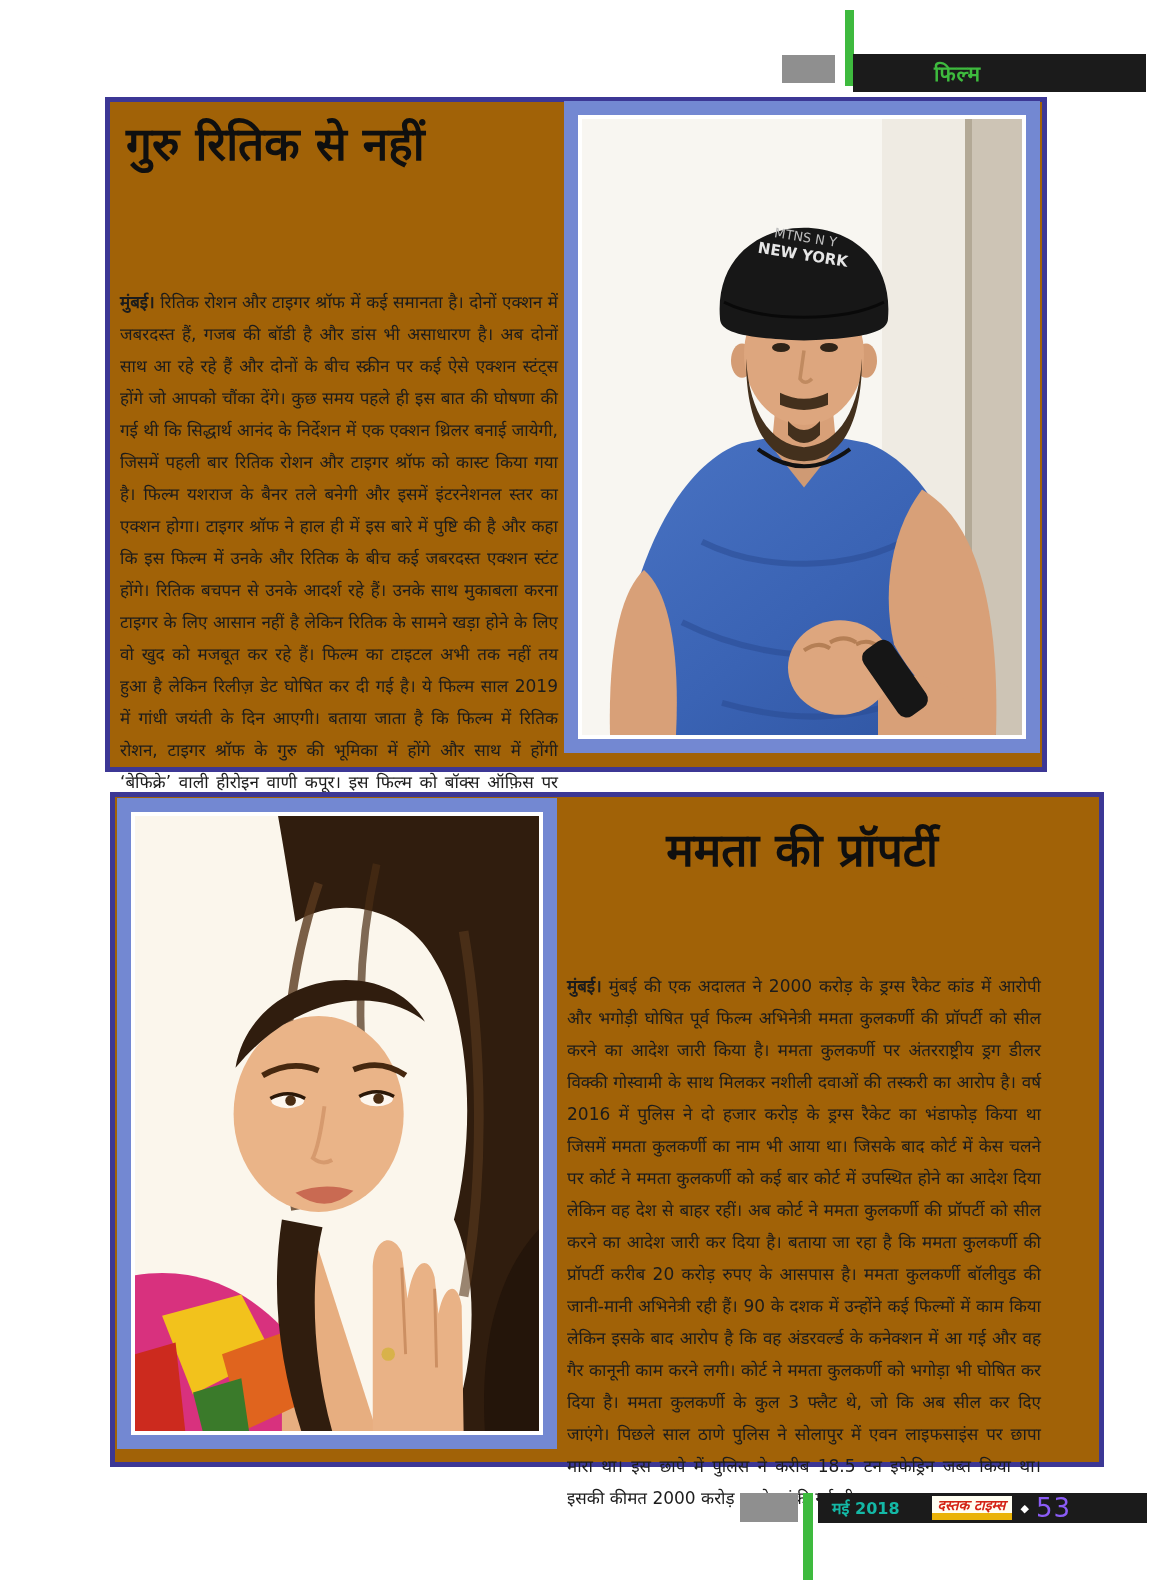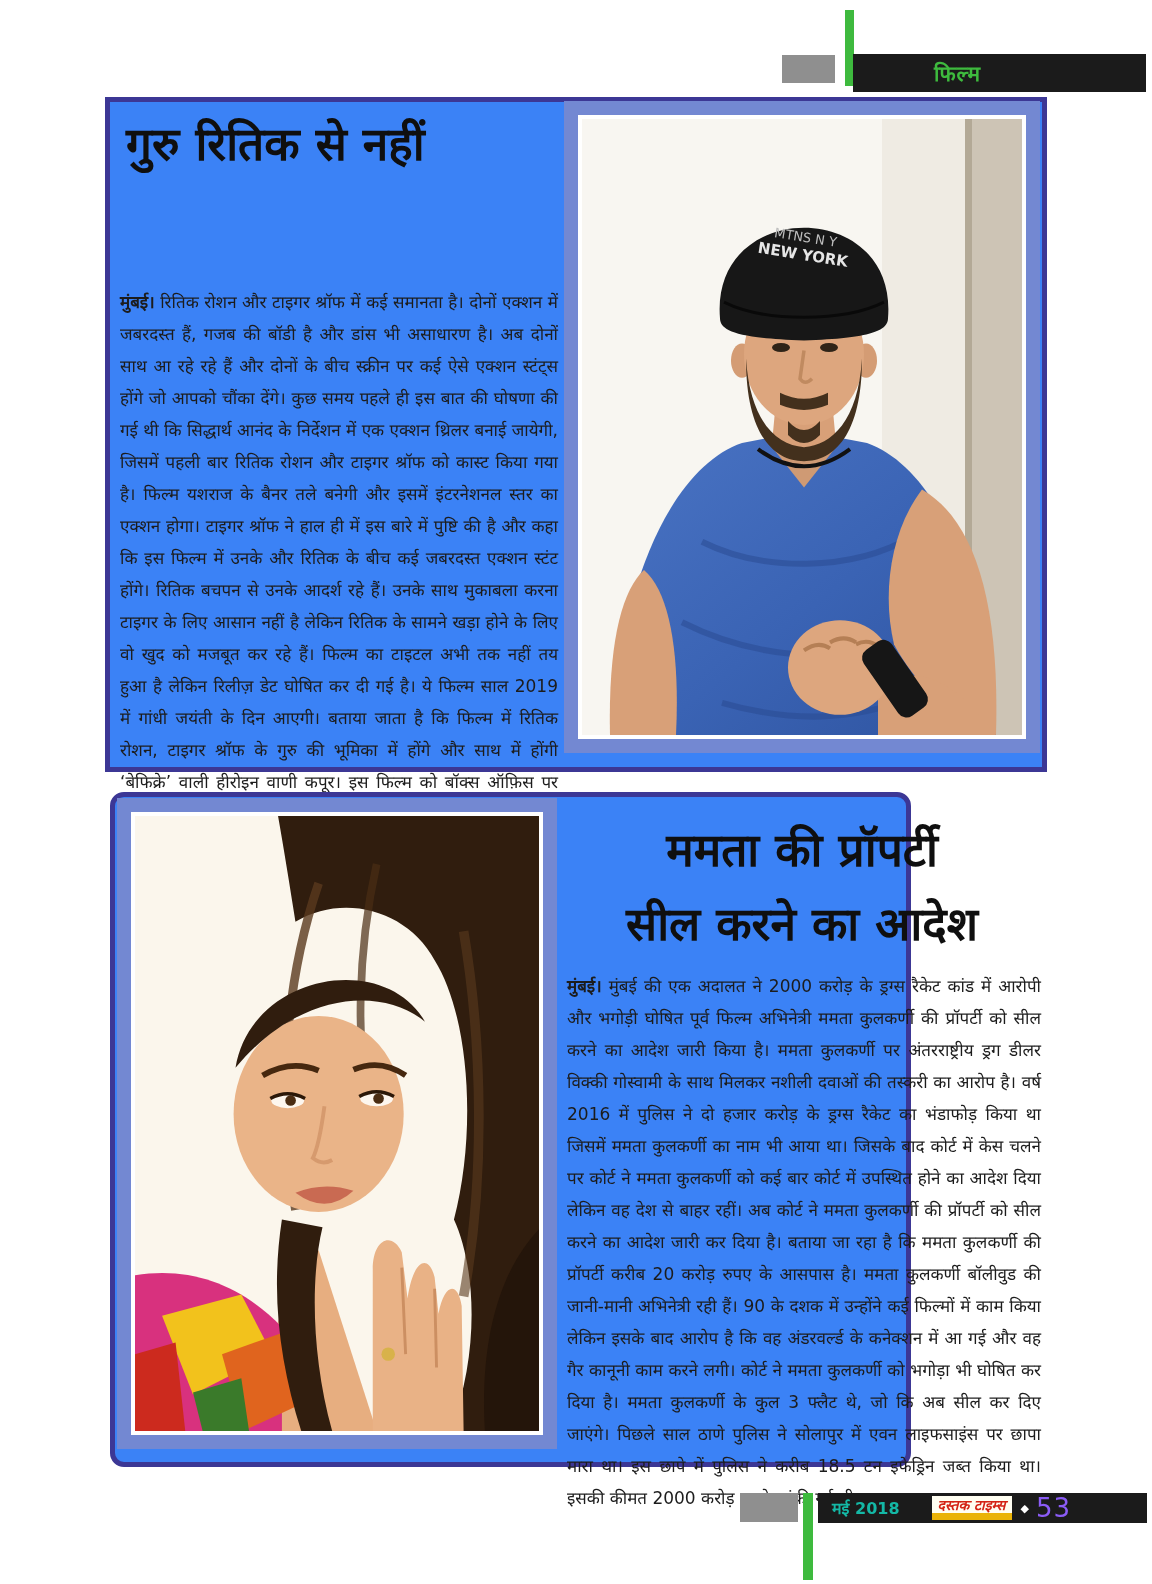--- a/index.html
+++ b/index.html
@@ -18,23 +18,23 @@
   .hdr-black-box {
     position:absolute; left:853px; top:54px; width:293px; height:38px;
     background:#1b1b1b; display:flex; align-items:center; justify-content:center;
   }
   .hdr-black-box .section-label {
     color:#3eba3e; font-size:21px; font-weight:bold; letter-spacing:1px;
     transform:translateX(-42px);
   }
 
   
-  .article-box { position:absolute; background:#3b82f6; border:5px solid #3c3795; }
+  .article-box { position:absolute; background:#a16207; border:5px solid #3c3795; }
   .article-box.top    { left:105px; top:97px;  width:942px; height:675px; }
-  .article-box.bottom { left:110px; top:792px; width:801px; height:675px;border-radius:14px; }
+  .article-box.bottom { left:110px; top:792px; width:994px; height:675px; }
 
   .headline { font-weight:800; color:#0f0f0f; }
   .headline .hl-line { display:block; }
 
   .top .headline {
     position:absolute; left:16px; top:4px; width:438px;
     font-size:46px; line-height:76px; letter-spacing:0px;
   }
   .bottom .headline {
     position:absolute; left:448px; top:16px; width:478px;
@@ -193,21 +193,20 @@
         <path d="M276,470 L280,560 M310,492 L312,574" stroke="#cc8f62" stroke-width="3" fill="none"></path>
         <circle cx="262" cy="560" r="7" fill="#d8b24a"></circle>
 
         <path d="M418,430 C380,470 356,540 362,640 L418,640 Z" fill="#24150a"></path>
       </svg>
     </div>
   </figure>
 
   <h1 class="headline">
     <span class="hl-line">ममता की प्रॉपर्टी</span>
-    <span class="hl-line">सील करने का आदेश</span>
   </h1>
 
   <p class="body-text"><b>मुंबई।</b> <span>मुंबई की एक अदालत ने 2000 करोड़ के ड्रग्स रैकेट कांड में आरोपी और भगोड़ी घोषित पूर्व फिल्म अभिनेत्री ममता कुलकर्णी की प्रॉपर्टी को सील करने का आदेश जारी किया है। ममता कुलकर्णी पर अंतरराष्ट्रीय ड्रग डीलर विक्की गोस्वामी के साथ मिलकर नशीली दवाओं की तस्करी का आरोप है। वर्ष 2016 में पुलिस ने दो हजार करोड़ के ड्रग्स रैकेट का भंडाफोड़ किया था जिसमें ममता कुलकर्णी का नाम भी आया था। जिसके बाद कोर्ट में केस चलने पर कोर्ट ने ममता कुलकर्णी को कई बार कोर्ट में उपस्थित होने का आदेश दिया लेकिन वह देश से बाहर रहीं। अब कोर्ट ने ममता कुलकर्णी की प्रॉपर्टी को सील करने का आदेश जारी कर दिया है। बताया जा रहा है कि ममता कुलकर्णी की प्रॉपर्टी करीब 20 करोड़ रुपए के आसपास है। ममता कुलकर्णी बॉलीवुड की जानी-मानी अभिनेत्री रही हैं। 90 के दशक में उन्होंने कई फिल्मों में काम किया लेकिन इसके बाद आरोप है कि वह अंडरवर्ल्ड के कनेक्शन में आ गई और वह गैर कानूनी काम करने लगी। कोर्ट ने ममता कुलकर्णी को भगोड़ा भी घोषित कर दिया है। ममता कुलकर्णी के कुल 3 फ्लैट थे, जो कि अब सील कर दिए जाएंगे। पिछले साल ठाणे पुलिस ने सोलापुर में एवन लाइफसाइंस पर छापा मारा था। इस छापे में पुलिस ने करीब 18.5 टन इफेड्रिन जब्त किया था। इसकी कीमत 2000 करोड़ रुपये आंकी गई थी।</span></p>
 </div>
 
 <div class="ftr-gray-box"></div>
 <div class="ftr-green-bar"></div>
 <div class="ftr-black-box">
   <span class="ftr-month">मई 2018</span>
   <span class="ftr-logo">दस्तक टाइम्स</span>

